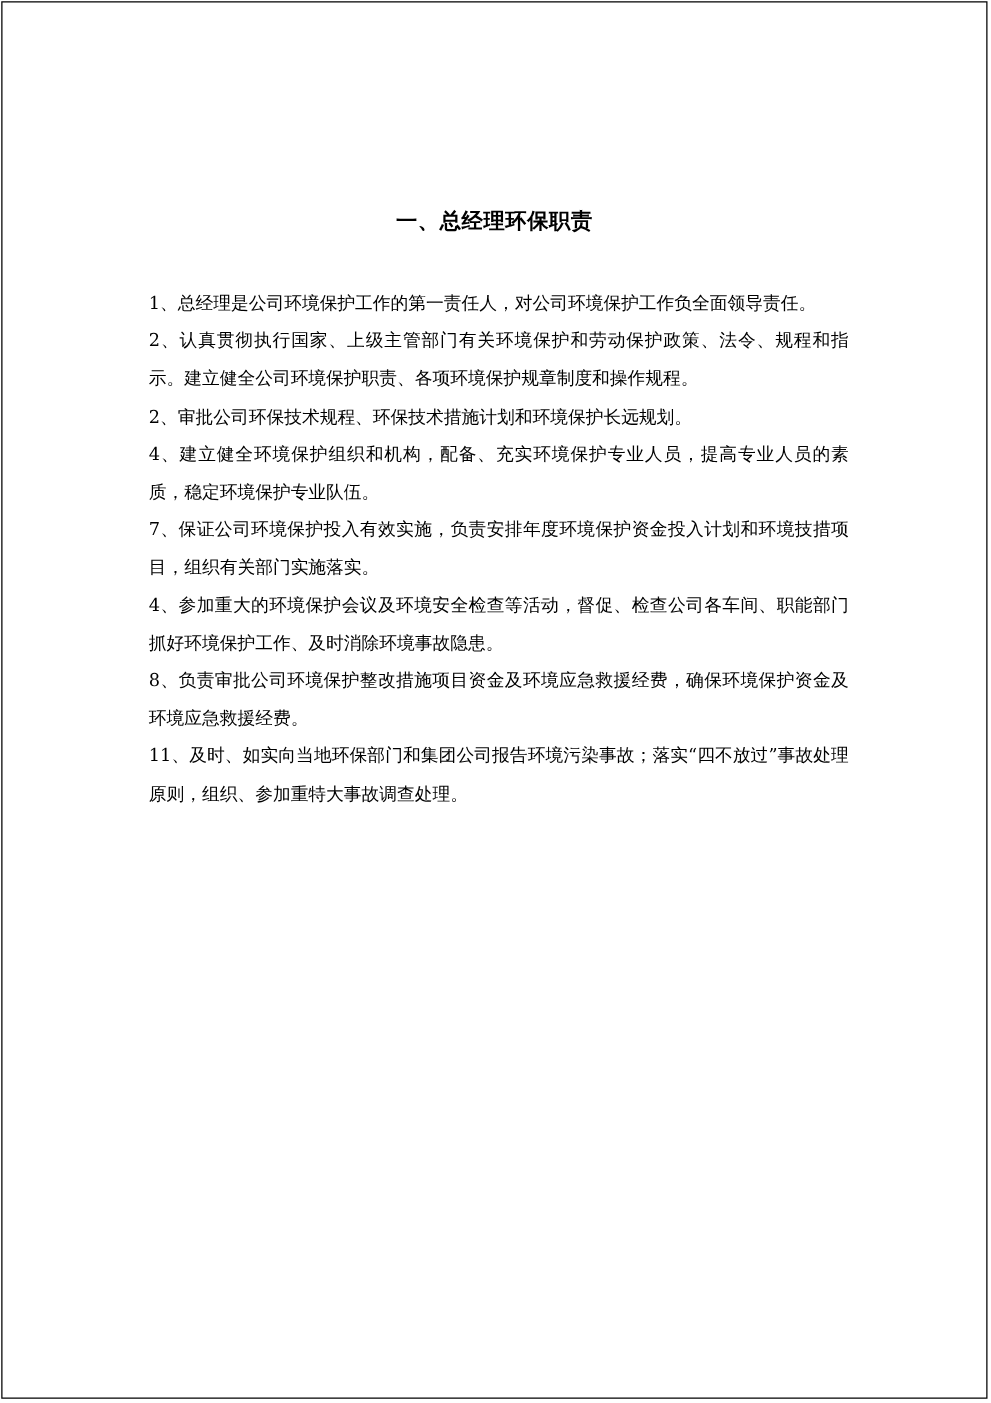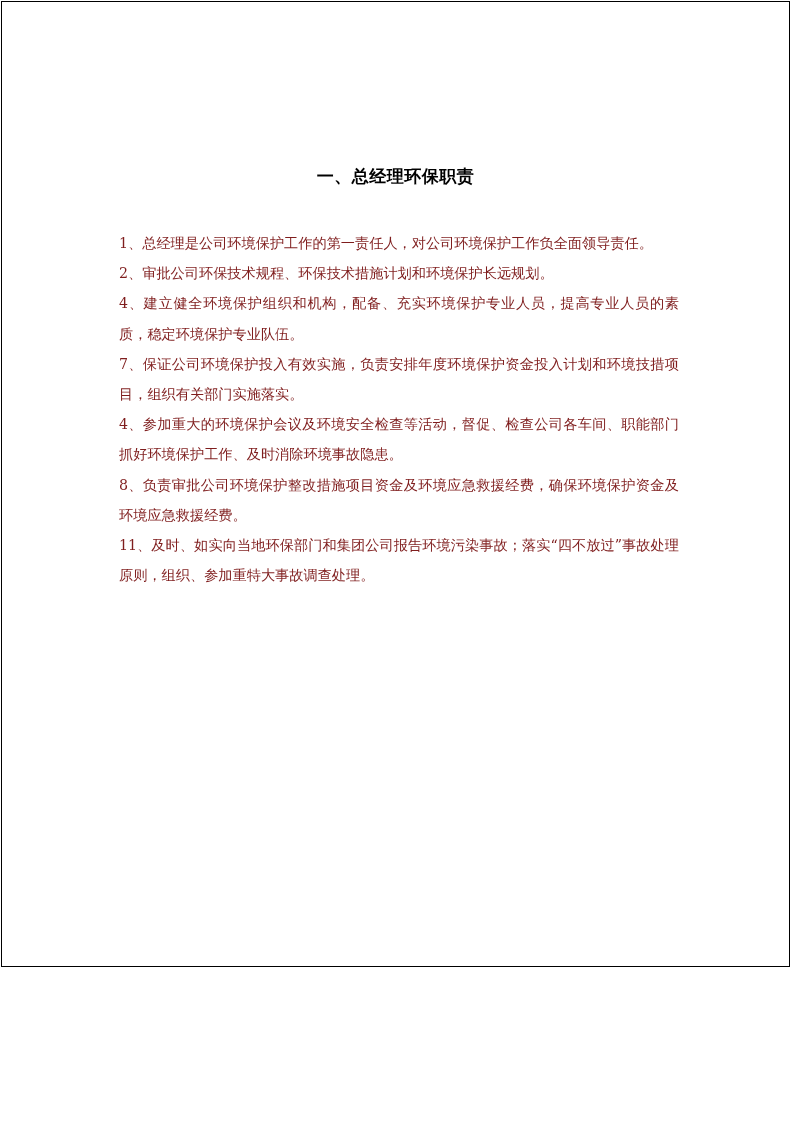--- a/index.html
+++ b/index.html
@@ -1,39 +1,40 @@
 <!DOCTYPE html>
 <html><head>
   <meta charset="utf-8">
   <style>
     html, body { margin: 0; padding: 0; background: #ffffff; }
     body { width: 793px; height: 1122px; position: relative; overflow: hidden; }
     .page {
-      position: absolute; left: 1px; top: 1px; width: 789px; height: 966px;
+      position: absolute; left: 1px; top: 1px; width: 789px; height: 1118px;
       border: 1px solid #000; background: #fff; box-sizing: border-box;
     }
     .title {
       position: absolute; left: 0; right: 0; top: 163px; text-align: center;
       font-family: "DejaVu Sans", sans-serif; font-weight: bold; font-size: 17px;
       color: #000; letter-spacing: 0.5px;
     }
     .body {
       position: absolute; left: 117px; top: 226px; width: 560px;
-      font-family: "DejaVu Serif", serif; font-size: 14.2px; color: #7f1d1d;
+      font-family: "DejaVu Serif", serif; font-size: 14.2px; color: #000000;
       line-height: 30.2px; text-align: justify;
     }
     .para { margin: 0; padding: 0; }
   </style>
 </head>
 <body>
 
 <div class="page">
   <div class="title">一、总经理环保职责</div>
   <div class="body">
     <p class="para">1、总经理是公司环境保护工作的第一责任人，对公司环境保护工作负全面领导责任。</p>
+    <p class="para">2、认真贯彻执行国家、上级主管部门有关环境保护和劳动保护政策、法令、规程和指示。建立健全公司环境保护职责、各项环境保护规章制度和操作规程。</p>
     <p class="para">2、审批公司环保技术规程、环保技术措施计划和环境保护长远规划。</p>
     <p class="para">4、建立健全环境保护组织和机构，配备、充实环境保护专业人员，提高专业人员的素质，稳定环境保护专业队伍。</p>
     <p class="para">7、保证公司环境保护投入有效实施，负责安排年度环境保护资金投入计划和环境技措项目，组织有关部门实施落实。</p>
     <p class="para">4、参加重大的环境保护会议及环境安全检查等活动，督促、检查公司各车间、职能部门抓好环境保护工作、及时消除环境事故隐患。</p>
     <p class="para">8、负责审批公司环境保护整改措施项目资金及环境应急救援经费，确保环境保护资金及环境应急救援经费。</p>
     <p class="para">11、及时、如实向当地环保部门和集团公司报告环境污染事故；落实“四不放过”事故处理原则，组织、参加重特大事故调查处理。</p>
   </div>
 </div>
 
 </body></html>

